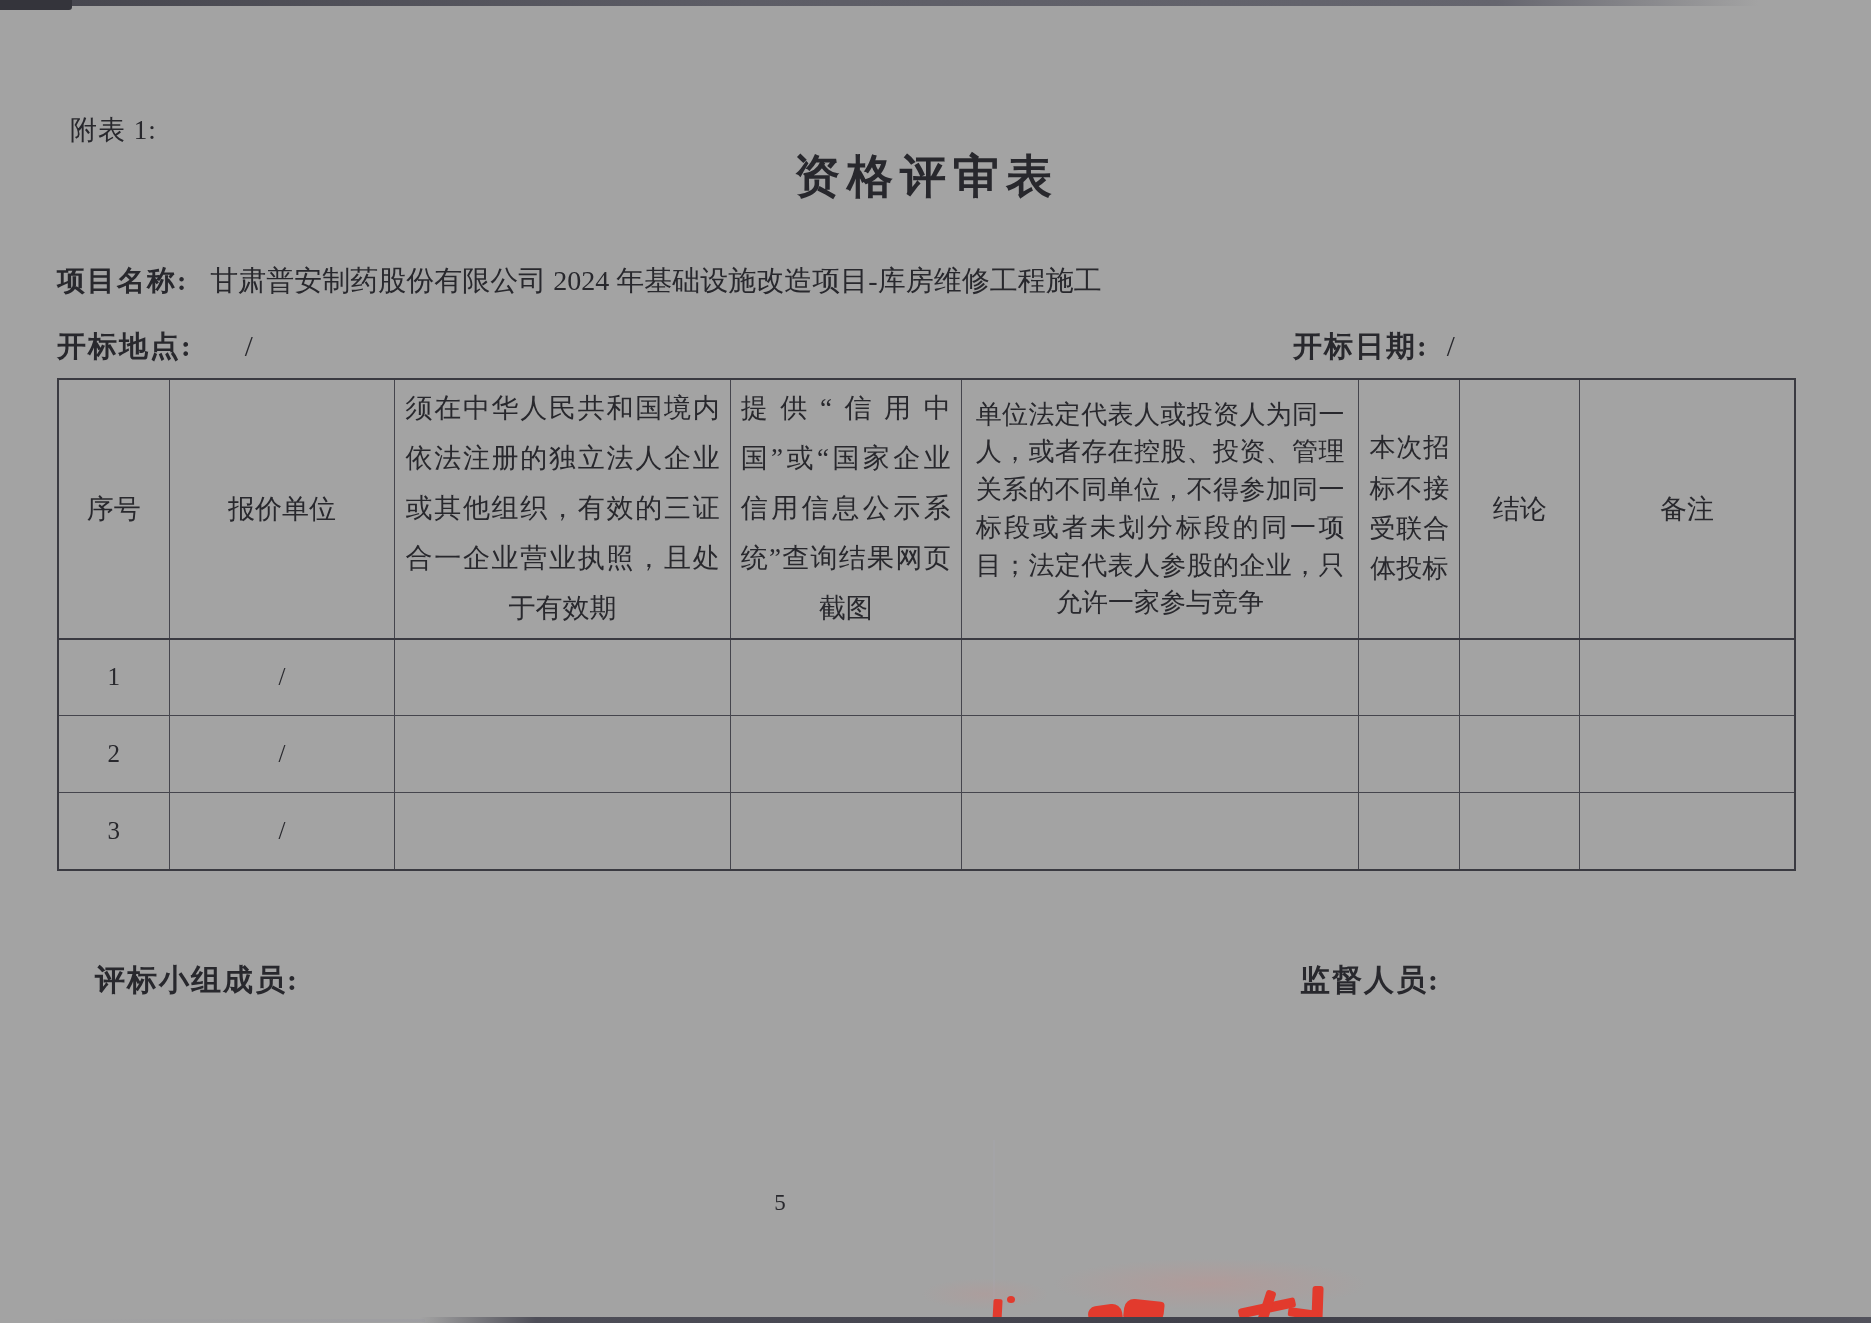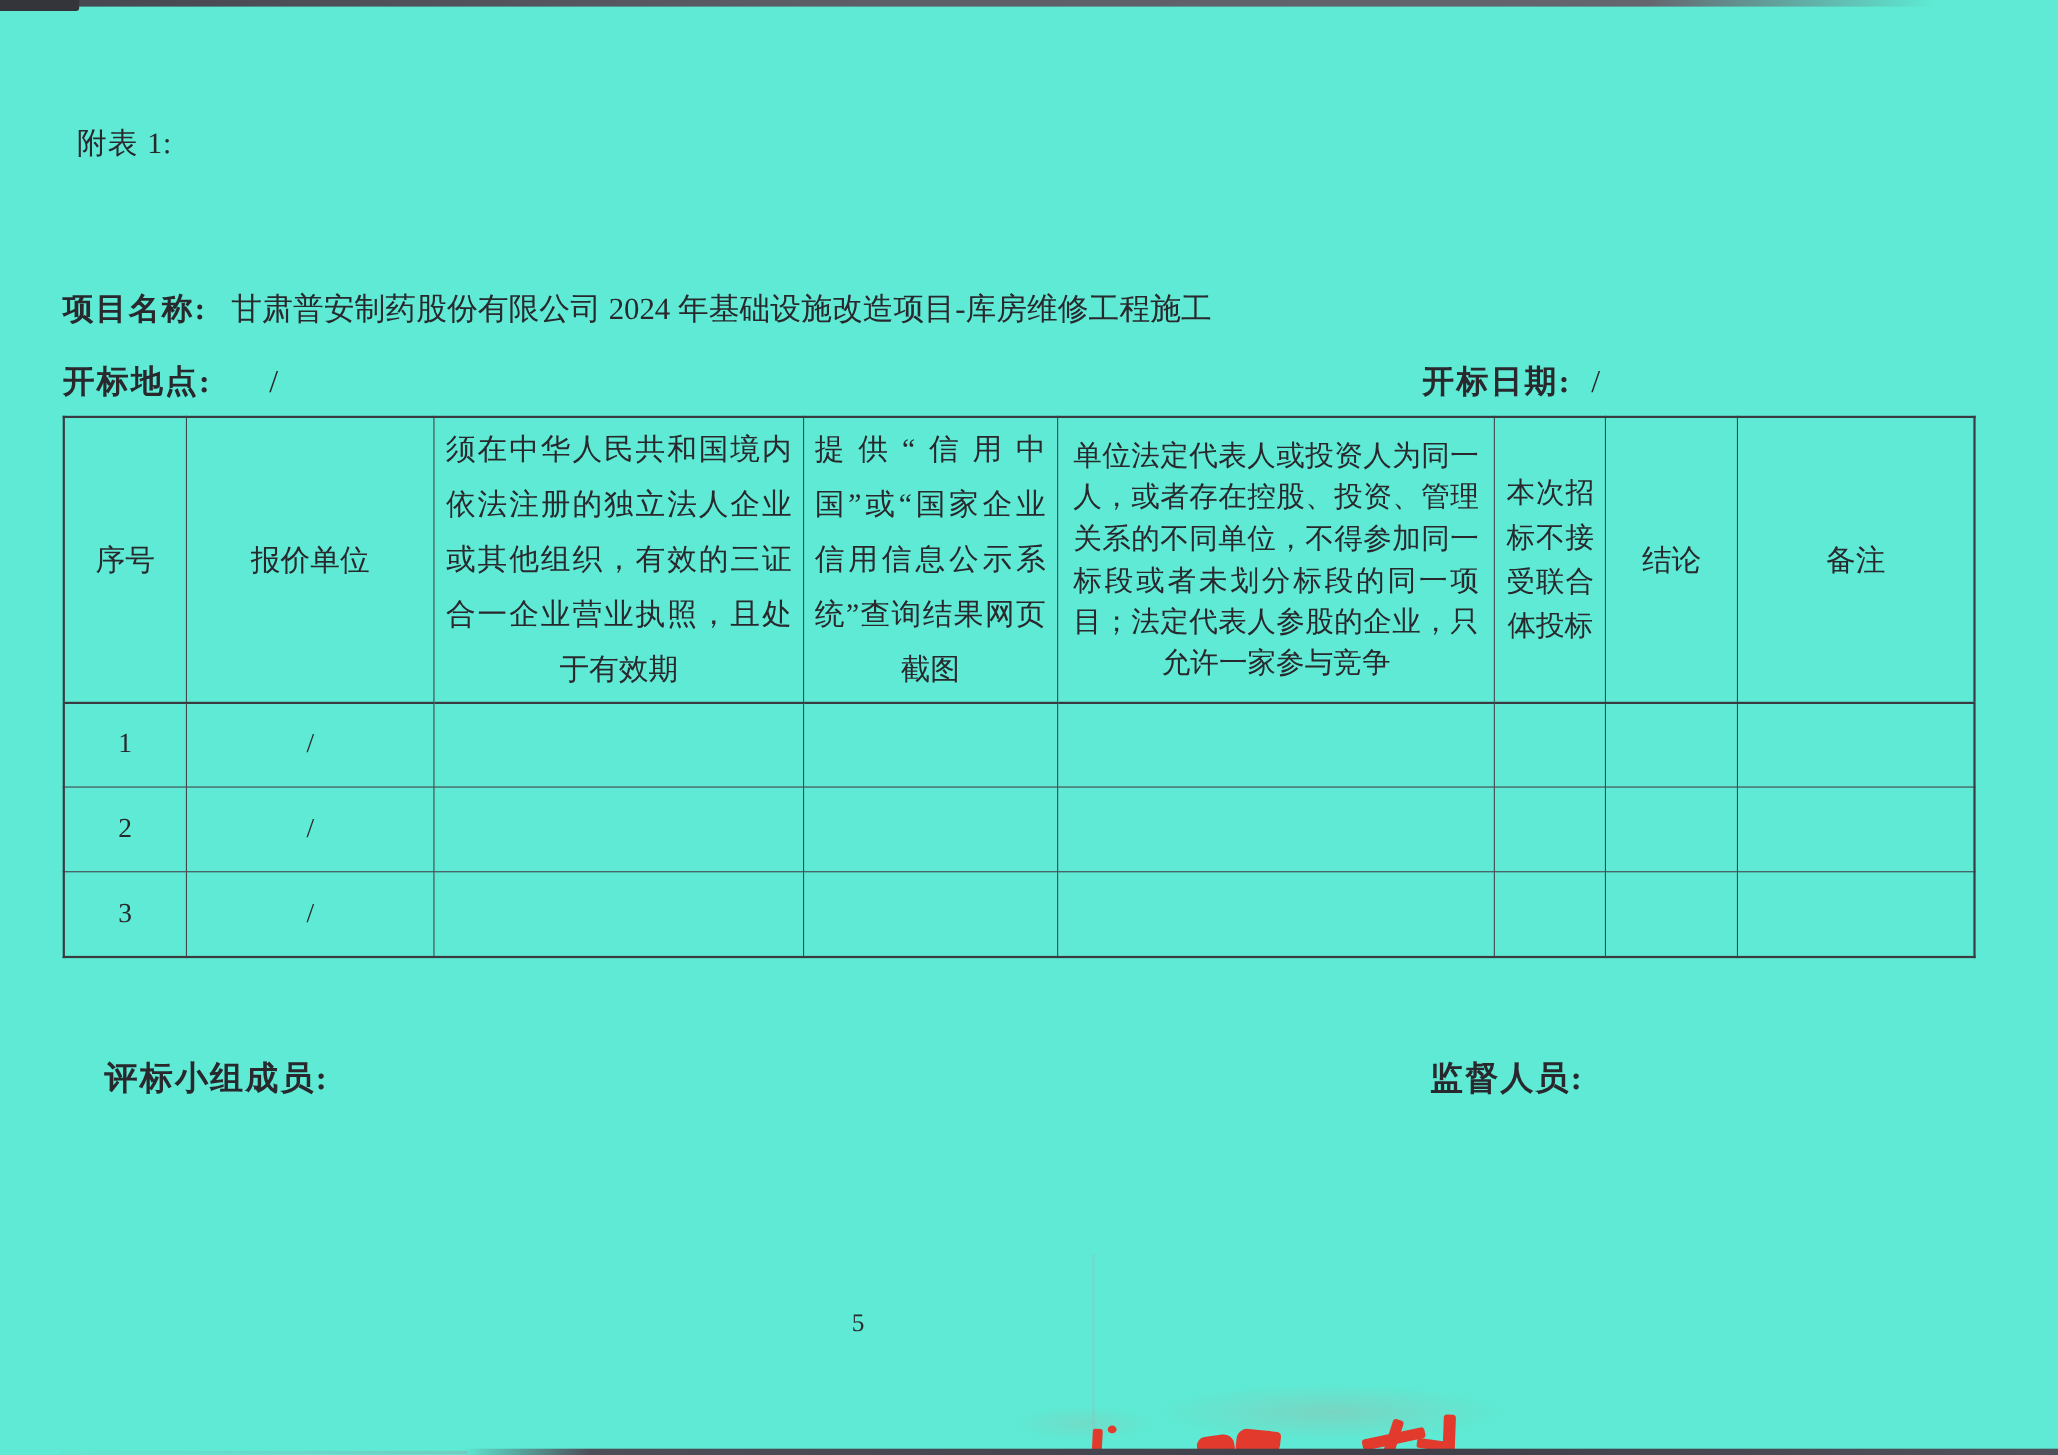--- a/index.html
+++ b/index.html
@@ -1,20 +1,20 @@
 <!DOCTYPE html>
 <html><head>
 <meta charset="utf-8">
 <style>
   html, body { margin: 0; padding: 0; background: #e9e9e9; }
   .page {
     position: relative;
     width: 1871px;
     height: 1323px;
-    background: #5eead4;
+    background: #a3a3a3;
     overflow: hidden;
     color: #28282d;
     font-family: "Liberation Serif", "DejaVu Serif", serif;
   }
 
   
   .scan-edge-top {
     position: absolute; left: 0; top: 0; width: 100%; height: 6px;
     background: linear-gradient(90deg, #45454d 0%, #5d5d66 40%, #65656e 80%, rgba(101,101,110,0) 94%);
   }
@@ -122,20 +122,21 @@
 </head>
 <body>
 
 <div class="page">
 
   <div class="scan-edge-top"></div>
   <div class="scan-edge-top-corner"></div>
   <div class="scan-crease"></div>
 
   <div class="appendix">附表 1:</div>
+  <h1 class="doc-title">资格评审表</h1>
 
   <div class="project-row">
     <span class="lbl">项目名称:</span><span>甘肃普安制药股份有限公司 2024 年基础设施改造项目-库房维修工程施工</span>
   </div>
 
   <div class="meta-row">
     <div class="meta-place">
       <span class="lbl">开标地点:</span><span class="val">/</span>
     </div>
     <div class="meta-date">

